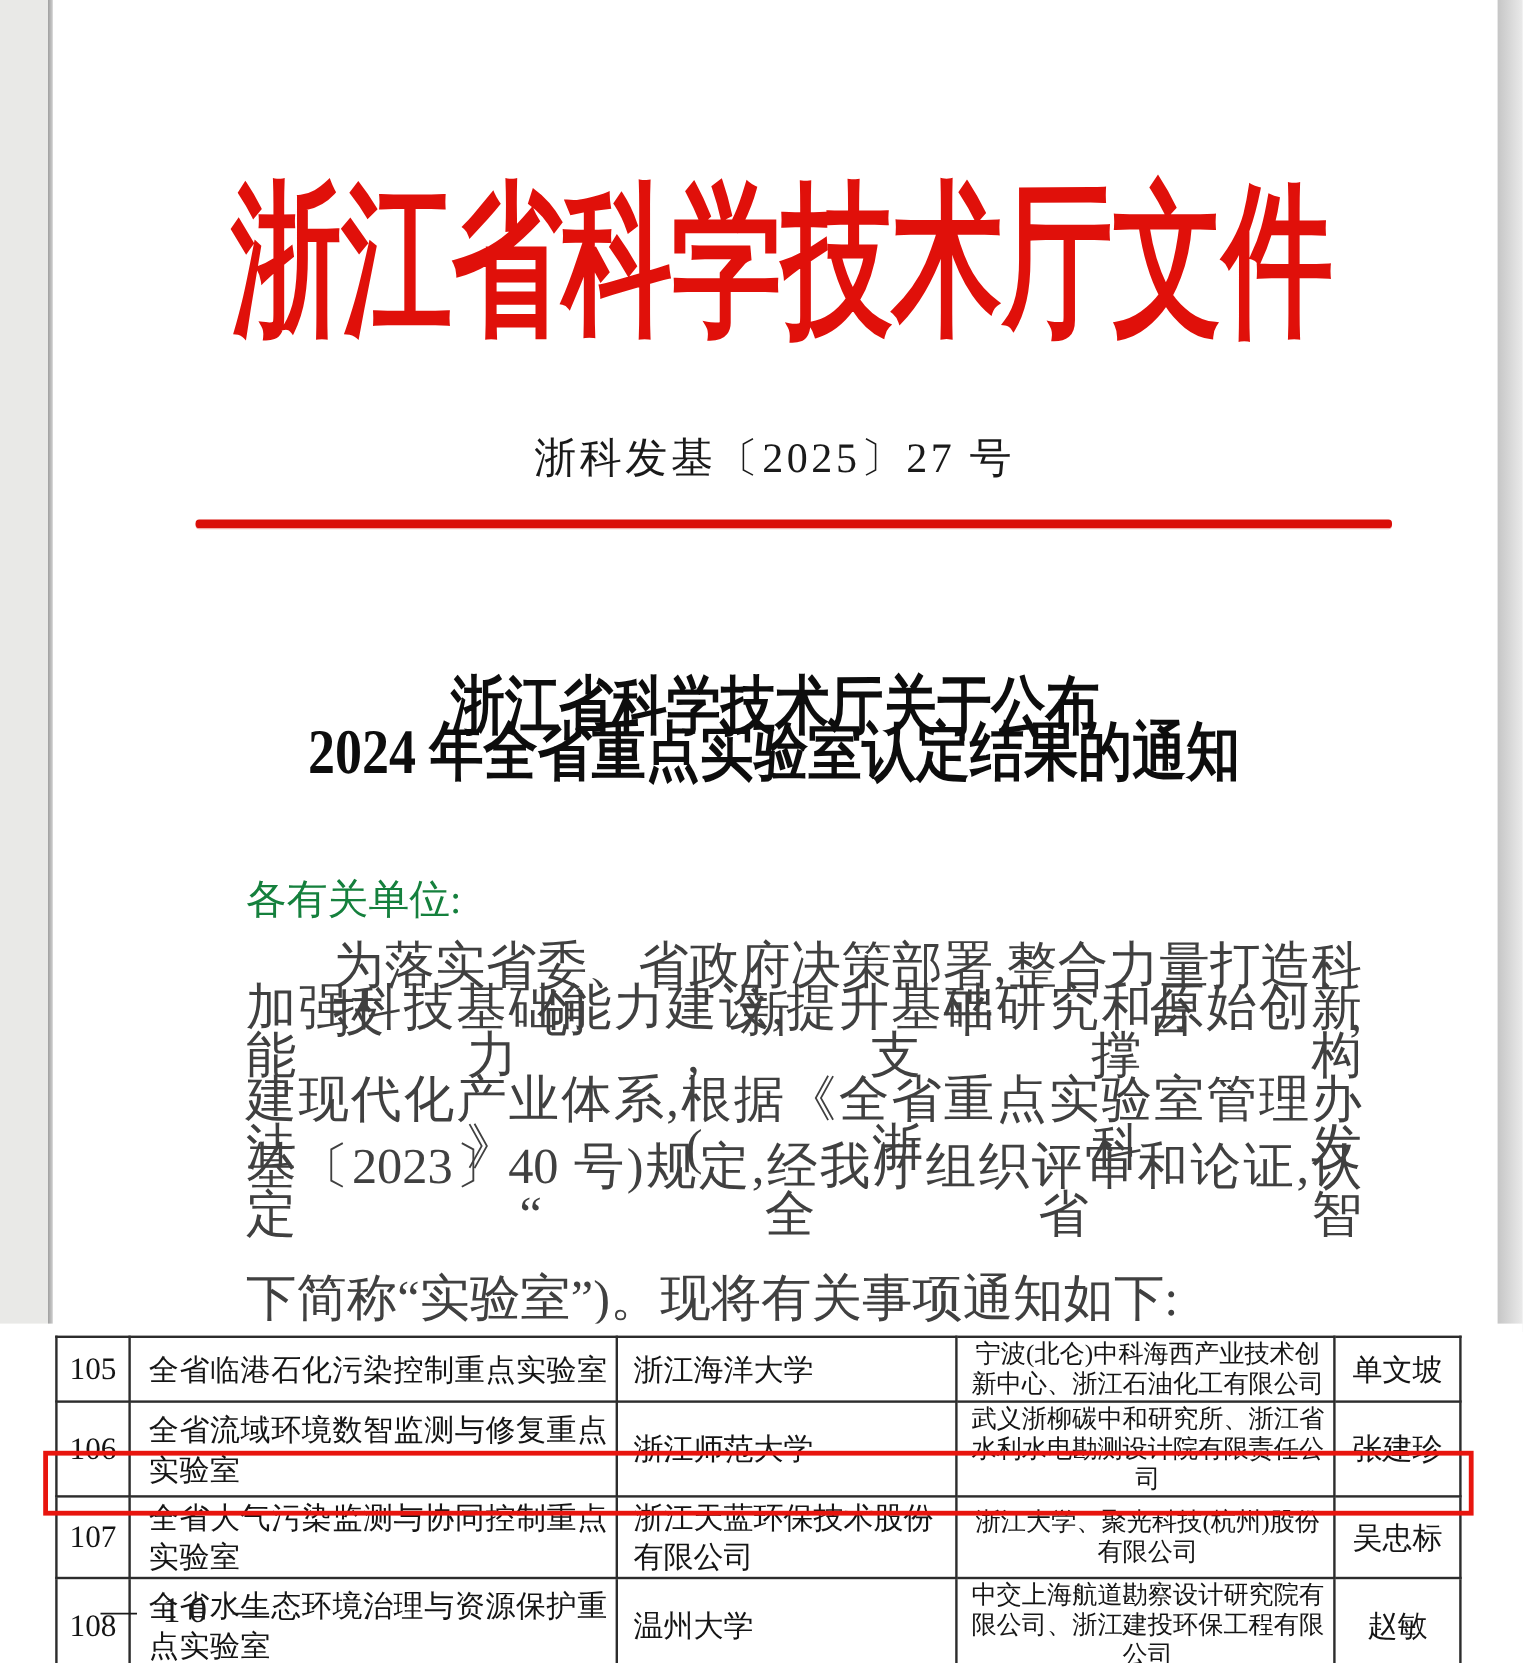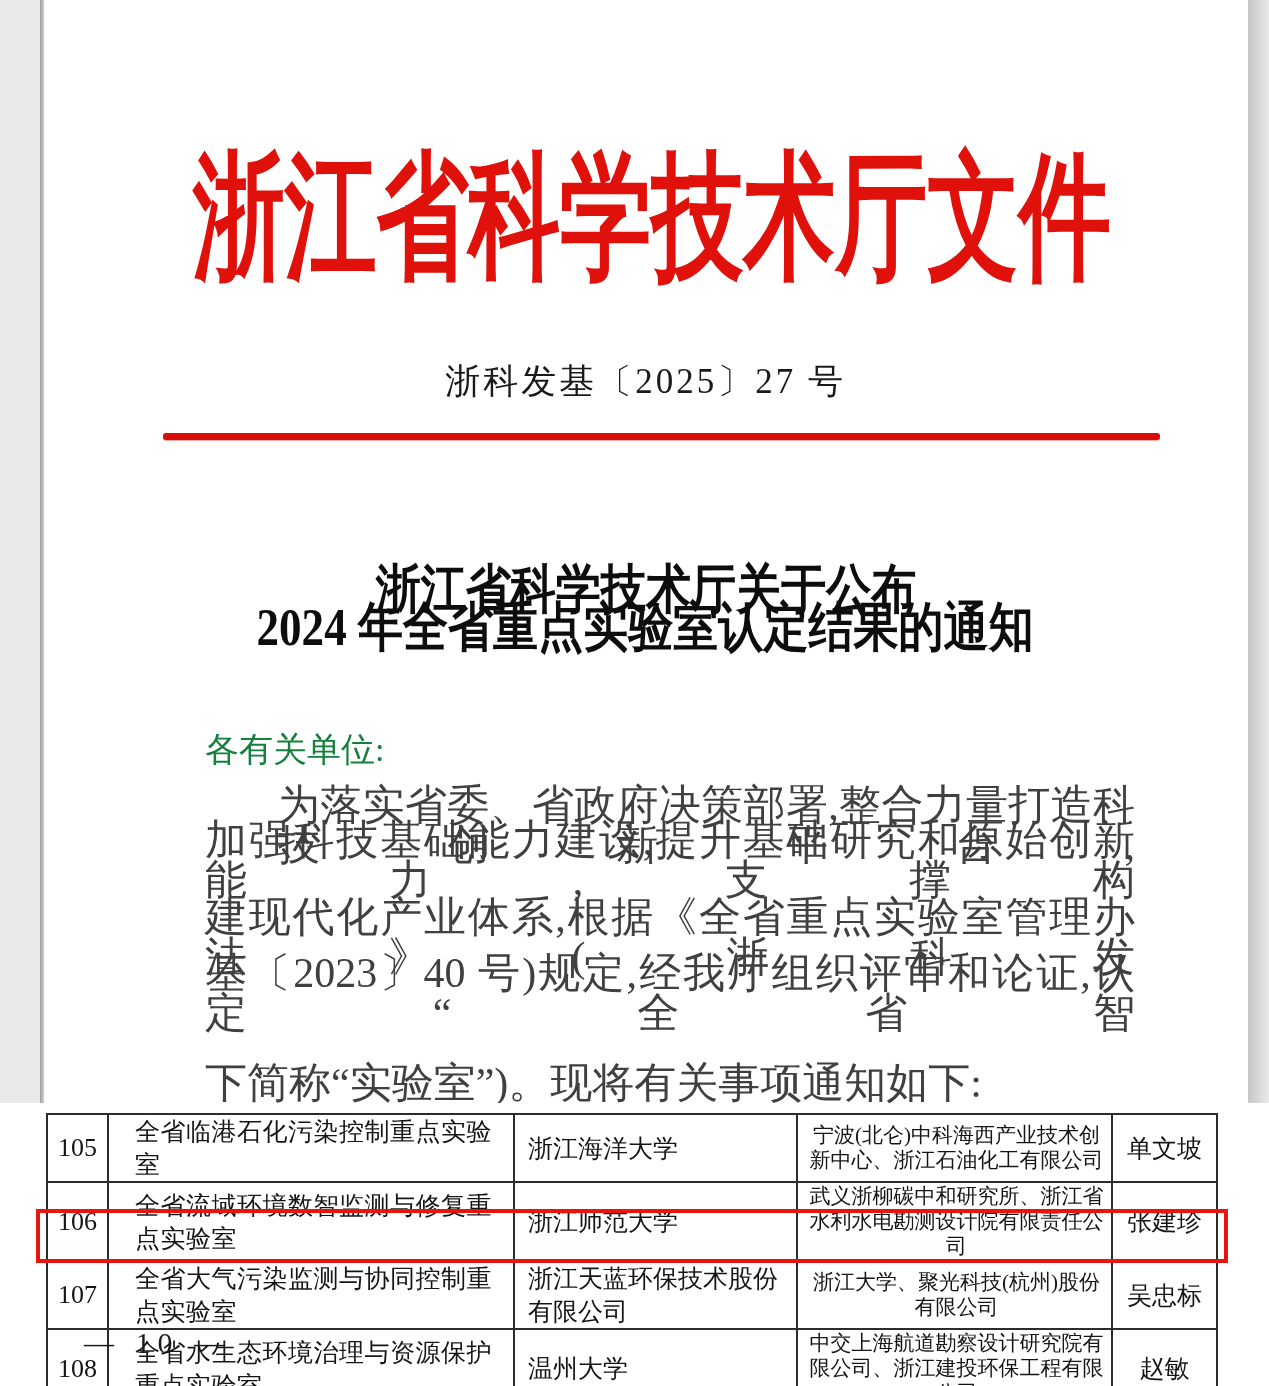--- a/index.html
+++ b/index.html
@@ -65,21 +65,21 @@
   .labs-table {
     position:absolute; left:46px; top:1113px; width:1170px;
     border-collapse:collapse; table-layout:fixed;
   }
   .labs-table tr { height:50px; }
   .labs-table td {
     border:2px solid #2c2c2c; vertical-align:middle;
     font-size:25px; color:#151515; overflow:hidden;
   }
   td.c-no   { width:61px;  text-align:center; font-size:26px; }
-  td.c-lab  { width:406px; padding-left:26px; letter-spacing:0.5px; }
+  td.c-lab  { width:406px; padding-left:15px; letter-spacing:0.5px; }
   td.c-inst { width:283px; padding-left:13px; }
   td.c-part { width:315px; padding:1px 5px 1px 9px; font-size:21px; line-height:25px; letter-spacing:0;text-align:center; }
   td.c-dir  { width:105px; text-align:center; }
 
   .red-box {
     position:absolute; left:36px; top:1209px; width:1192px; height:54px;
     border:4px solid var(--highlight-red,#e8150e); background:transparent;
   }
 
   .page-no { position:absolute; left:84px; top:1326px; font-size:30px; letter-spacing:7px; color:#1a1a1a; }

